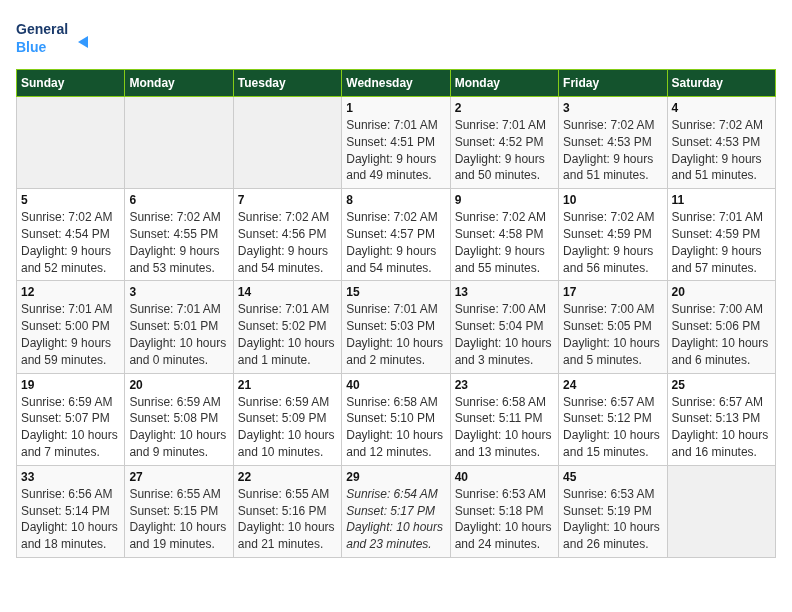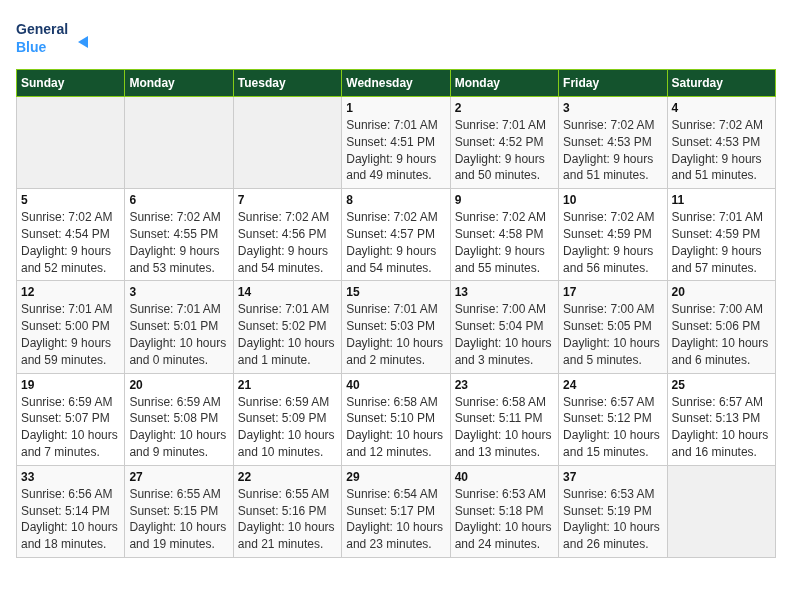--- a/index.html
+++ b/index.html
@@ -284,32 +284,32 @@
 Daylight: 10 hours and 19 minutes.</div>
         </td>
         <td>
           <div class="day-number">22</div>
           <div class="day-info" style="white-space: pre-line;">Sunrise: 6:55 AM
 Sunset: 5:16 PM
 Daylight: 10 hours and 21 minutes.</div>
         </td>
         <td>
           <div class="day-number">29</div>
-          <div class="day-info" style="white-space: pre-line;">Sunrise: 6:54 AM
+          <div class="day-info" style="white-space: pre-line; font-style: italic;">Sunrise: 6:54 AM
 Sunset: 5:17 PM
 Daylight: 10 hours and 23 minutes.</div>
         </td>
         <td>
           <div class="day-number">40</div>
           <div class="day-info" style="white-space: pre-line;">Sunrise: 6:53 AM
 Sunset: 5:18 PM
 Daylight: 10 hours and 24 minutes.</div>
         </td>
         <td>
-          <div class="day-number">37</div>
+          <div class="day-number">45</div>
           <div class="day-info" style="white-space: pre-line;">Sunrise: 6:53 AM
 Sunset: 5:19 PM
 Daylight: 10 hours and 26 minutes.</div>
         </td>
         <td class="empty"></td>
       </tr>
     </tbody>
 </table>
 
 </body></html>

